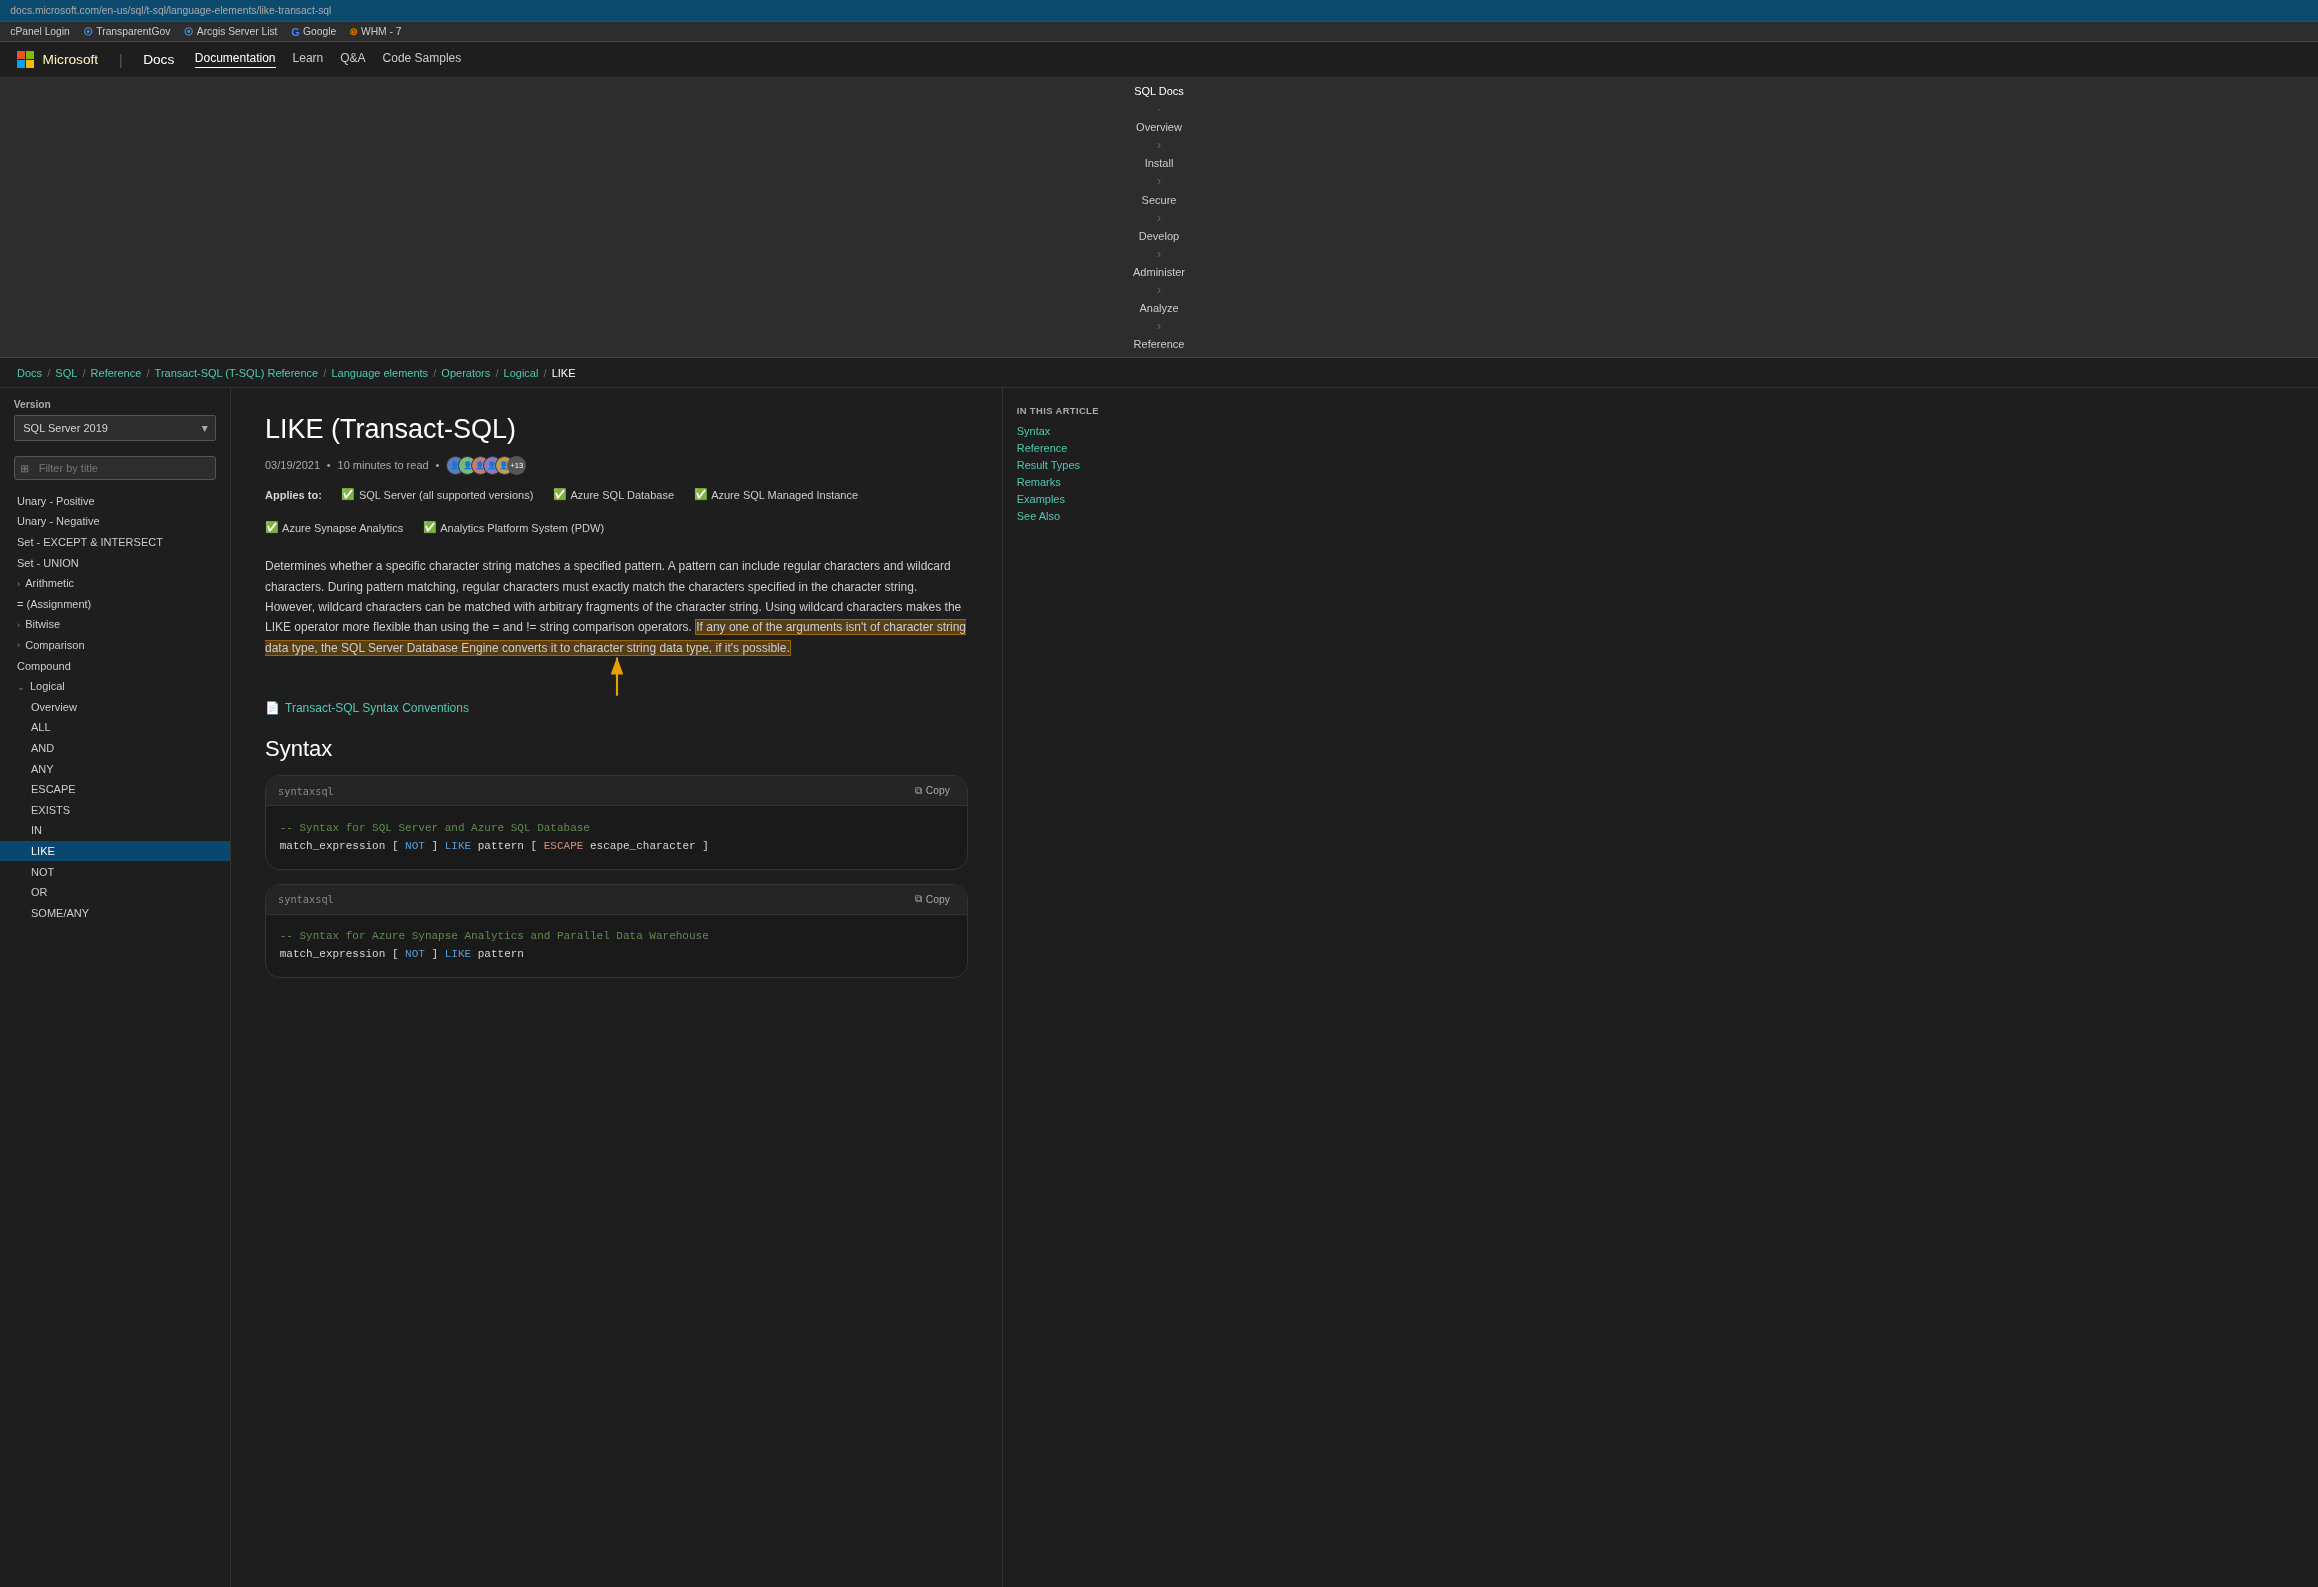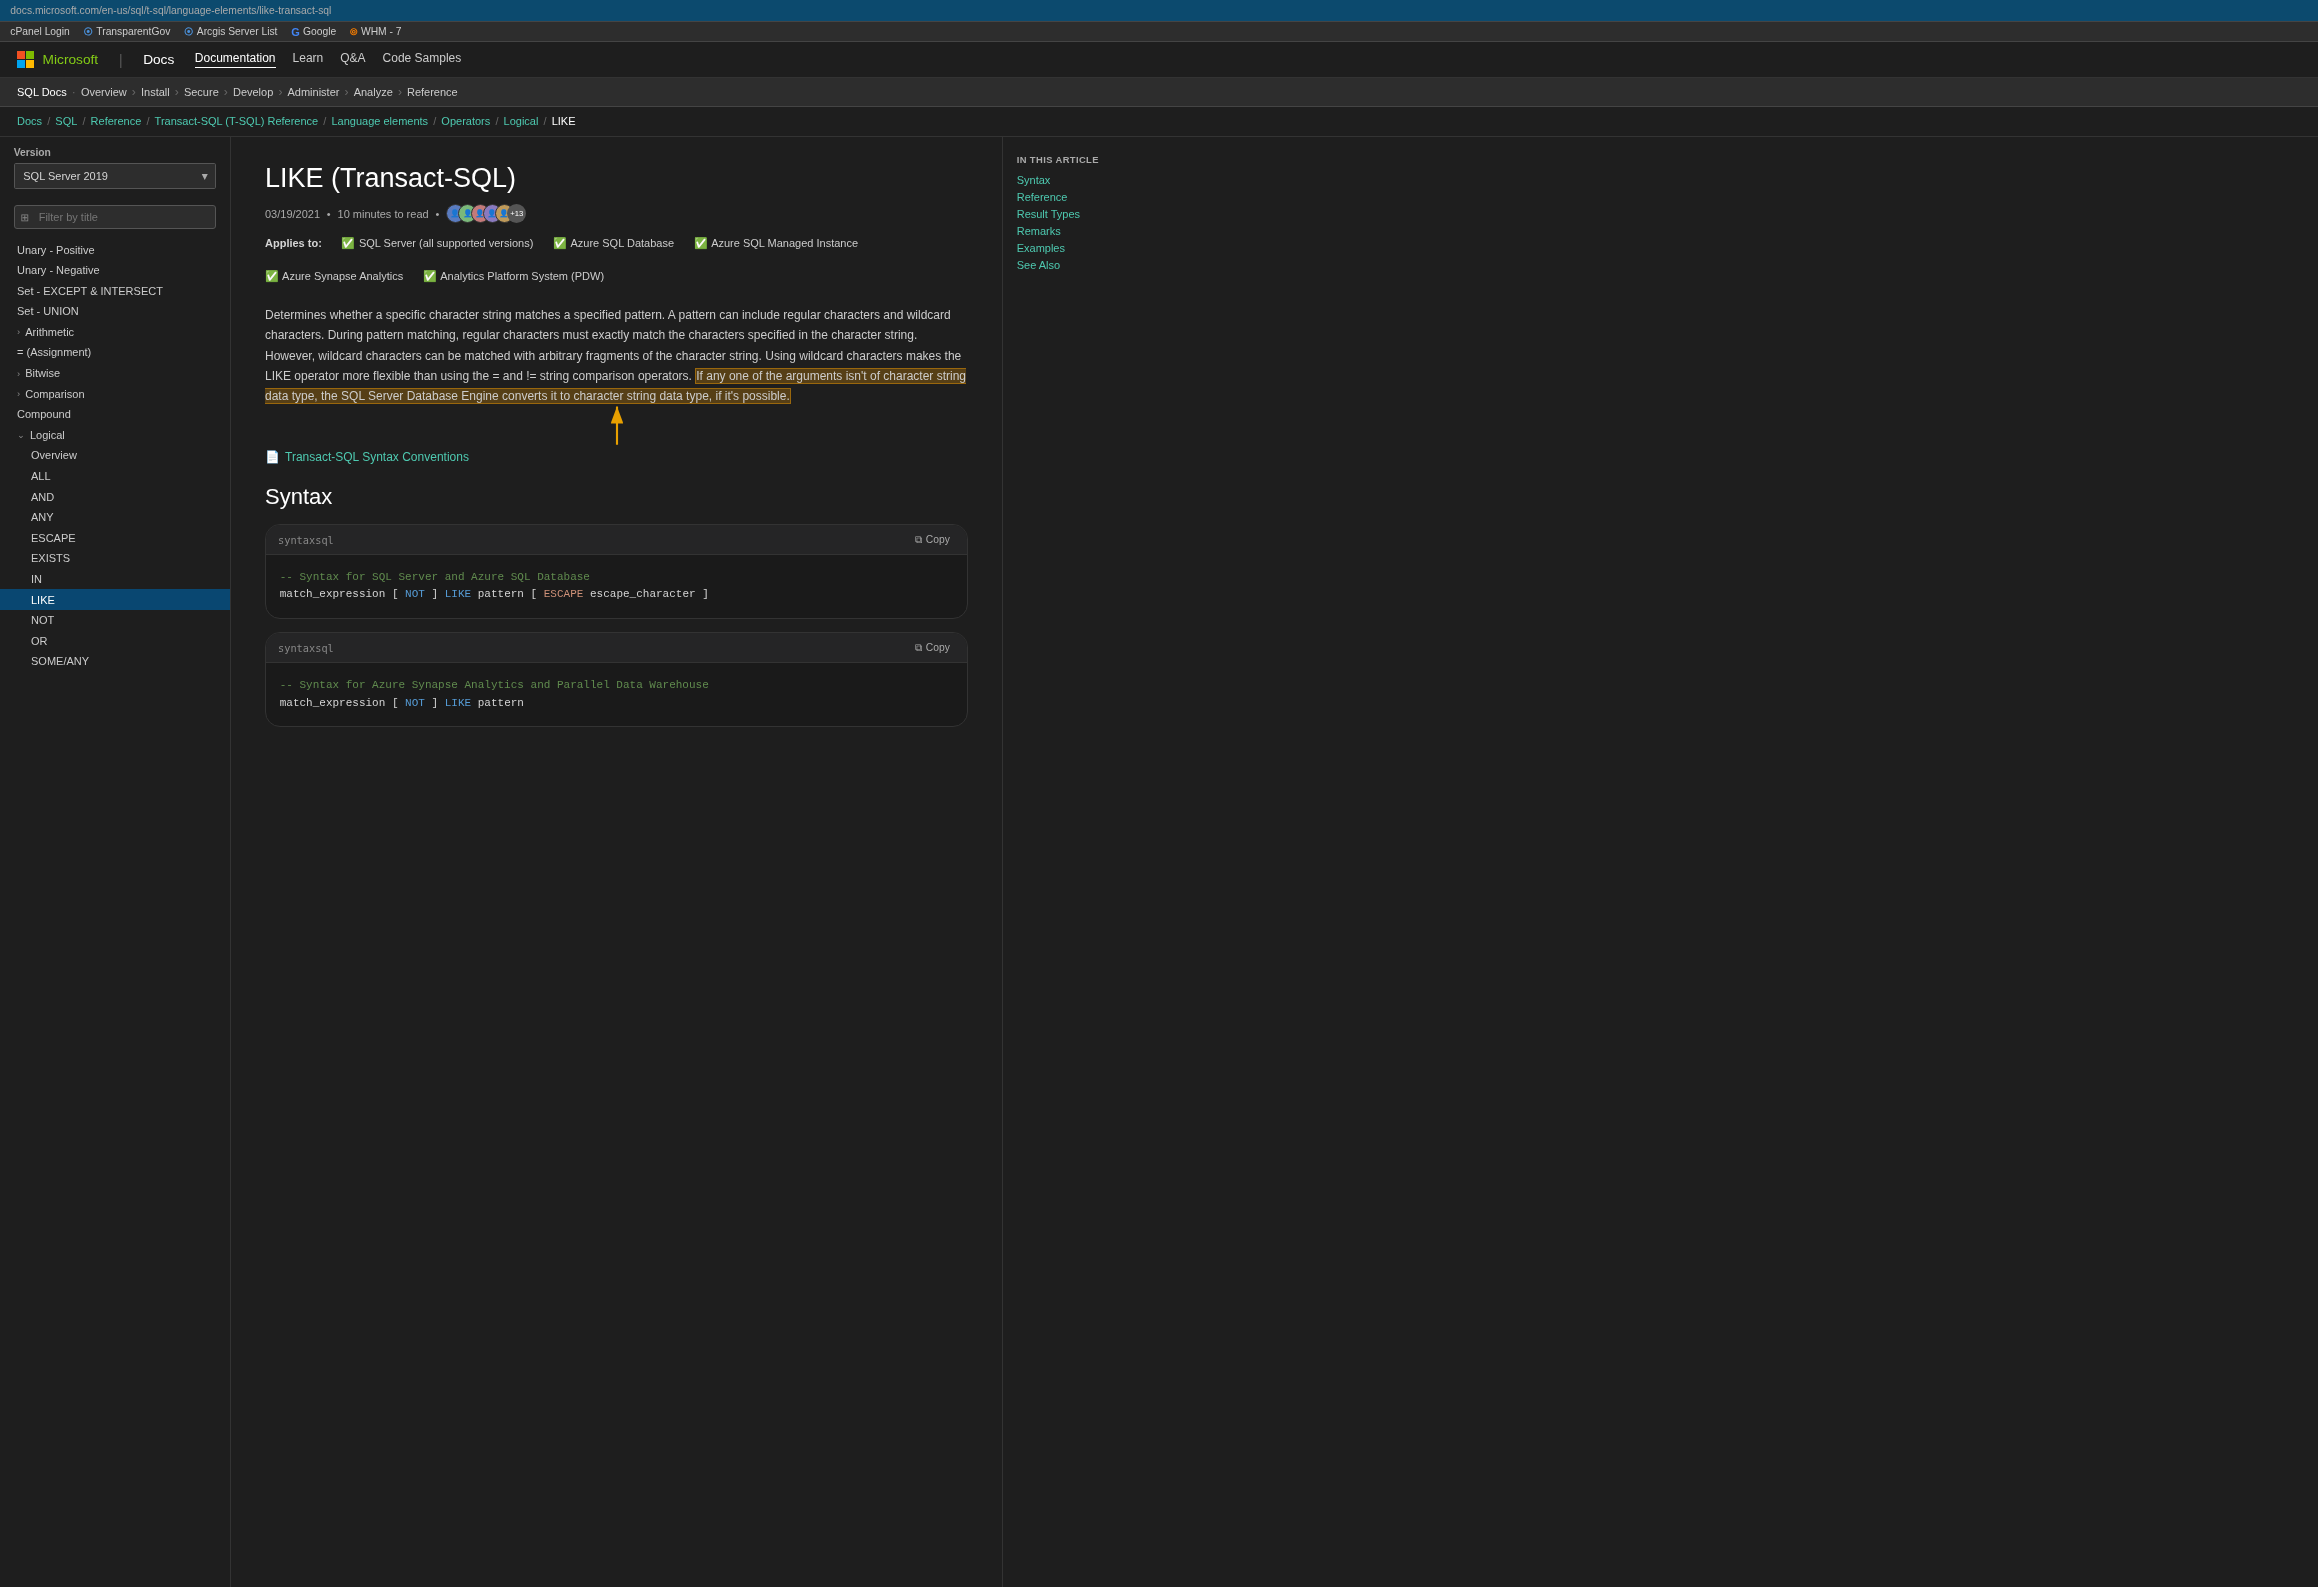--- a/index.html
+++ b/index.html
@@ -32,35 +32,36 @@
       padding: 8.6px 17px;
       border-bottom: 0.9px solid #333;
       gap: 20.5px;
     }
     .ms-logo { display: flex; align-items: center; gap: 8.6px; }
     .ms-logo-squares { display: grid; grid-template-columns: 1fr 1fr; gap: 1.7px; width: 17px; height: 17px; }
     .ms-logo-squares span:nth-child(1) { background: #f25022; }
     .ms-logo-squares span:nth-child(2) { background: #7fba00; }
     .ms-logo-squares span:nth-child(3) { background: #00a4ef; }
     .ms-logo-squares span:nth-child(4) { background: #ffb900; }
-    .ms-logo-text { font-size: 13.7px; color: #84cc16; font-weight: 300; }
+    .ms-logo-text { font-size: 13.7px; color: #fef9c3; font-weight: 300; }
     .divider { color: #555; font-size: 15.4px; }
     .nav-docs { font-size: 13.7px; color: #fff; }
     .nav-links { display: flex; gap: 17px; }
     .nav-link { color: #ccc; font-size: 12px; cursor: pointer; text-decoration: none; }
     .nav-link.active { color: #fff; border-bottom: 1.7px solid #fff; padding-bottom: 1.7px; }
 
     
     .secondary-nav {
       background: #2d2d2d;
       padding: 6.8px 17px;
       display: flex;
       align-items: center;
       gap: 5.1px;
       border-bottom: 0.9px solid #444;
+      flex-direction: column;
     }
     .sec-nav-item { color: #ccc; font-size: 11px; cursor: pointer; }
     .sec-nav-item.active { color: #fff; }
     .sec-nav-separator { color: #666; }
 
     
     .breadcrumb {
       background: #1e1e1e;
       padding: 8.6px 17px;
       display: flex;

